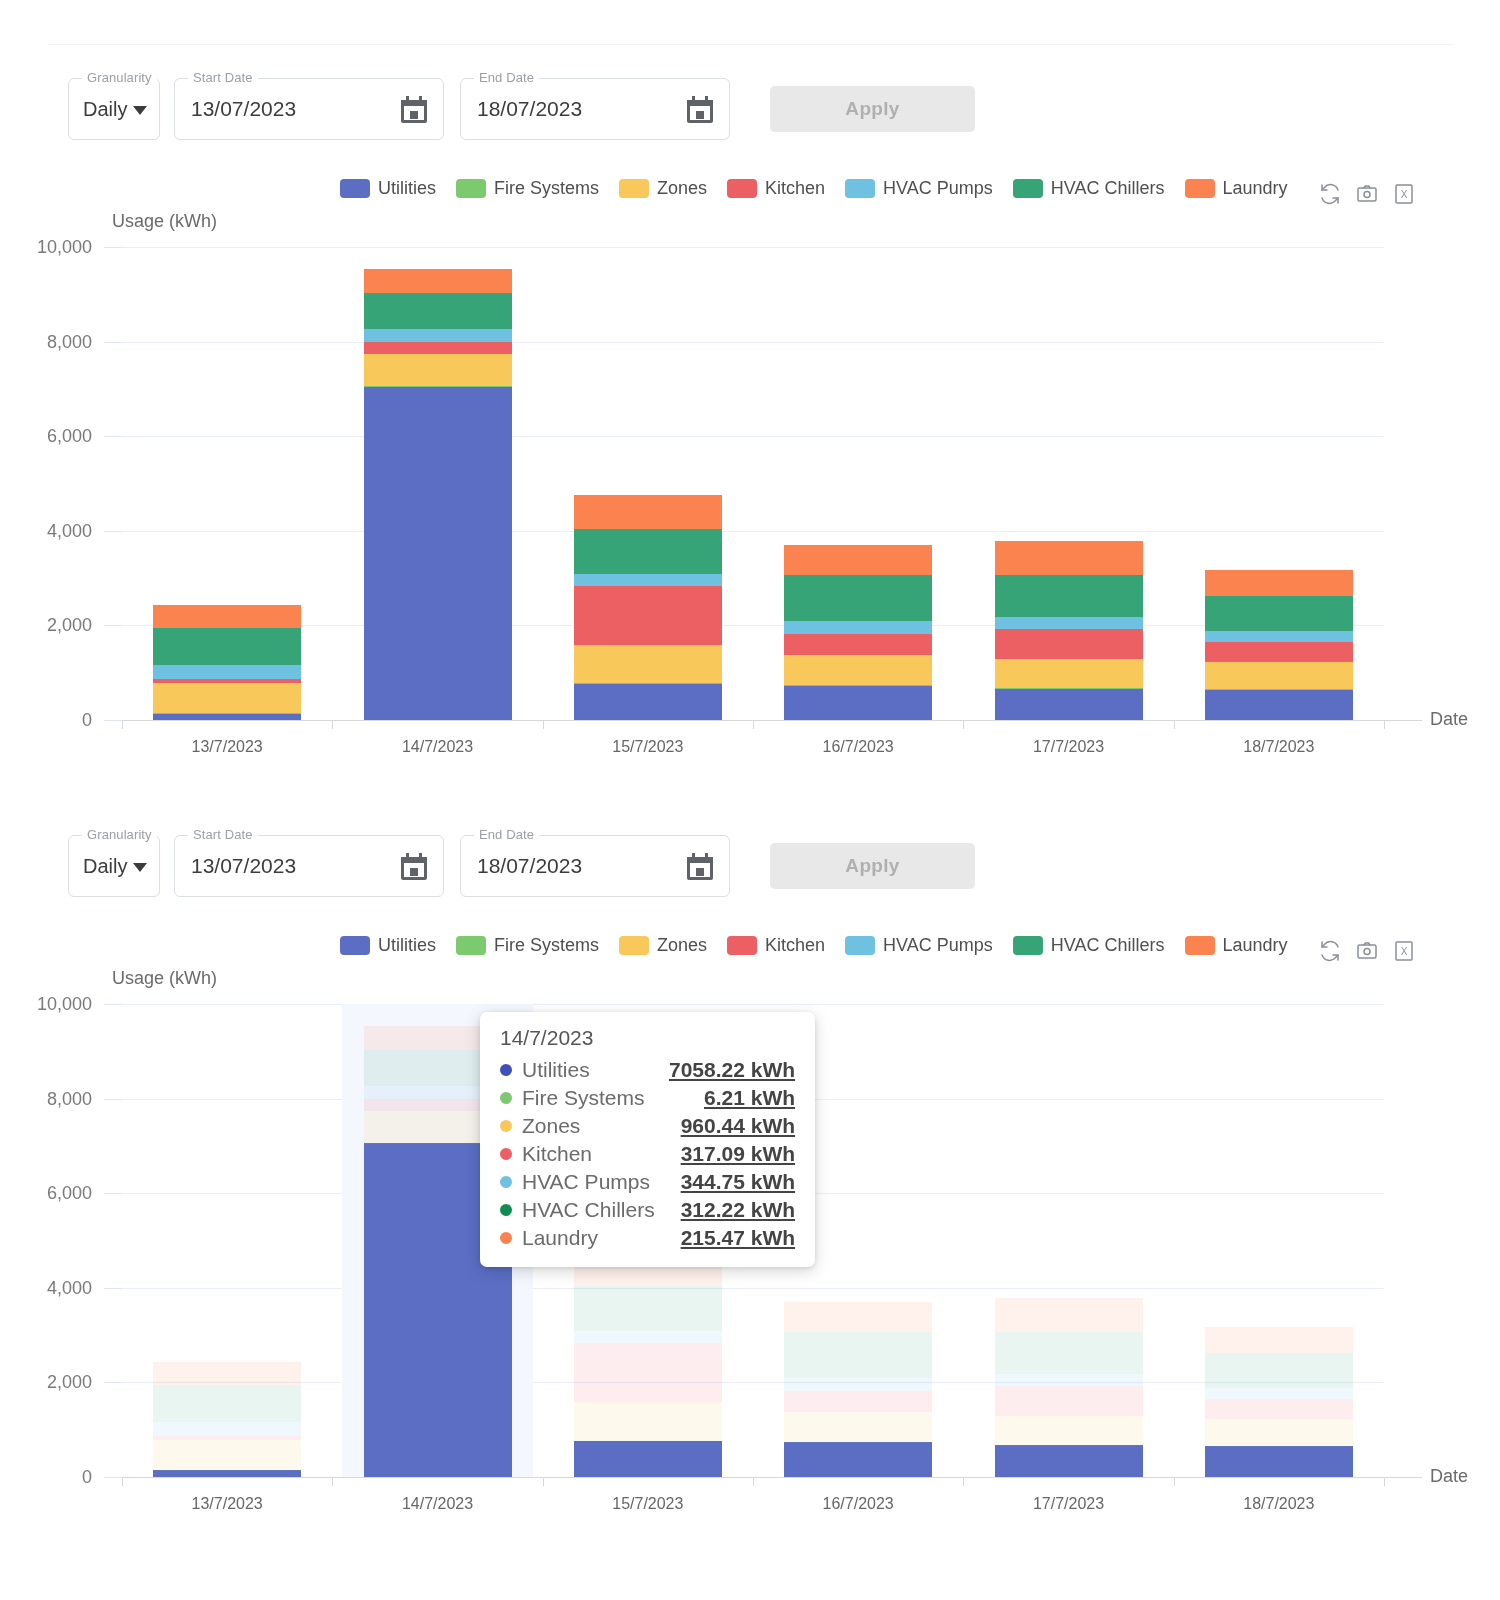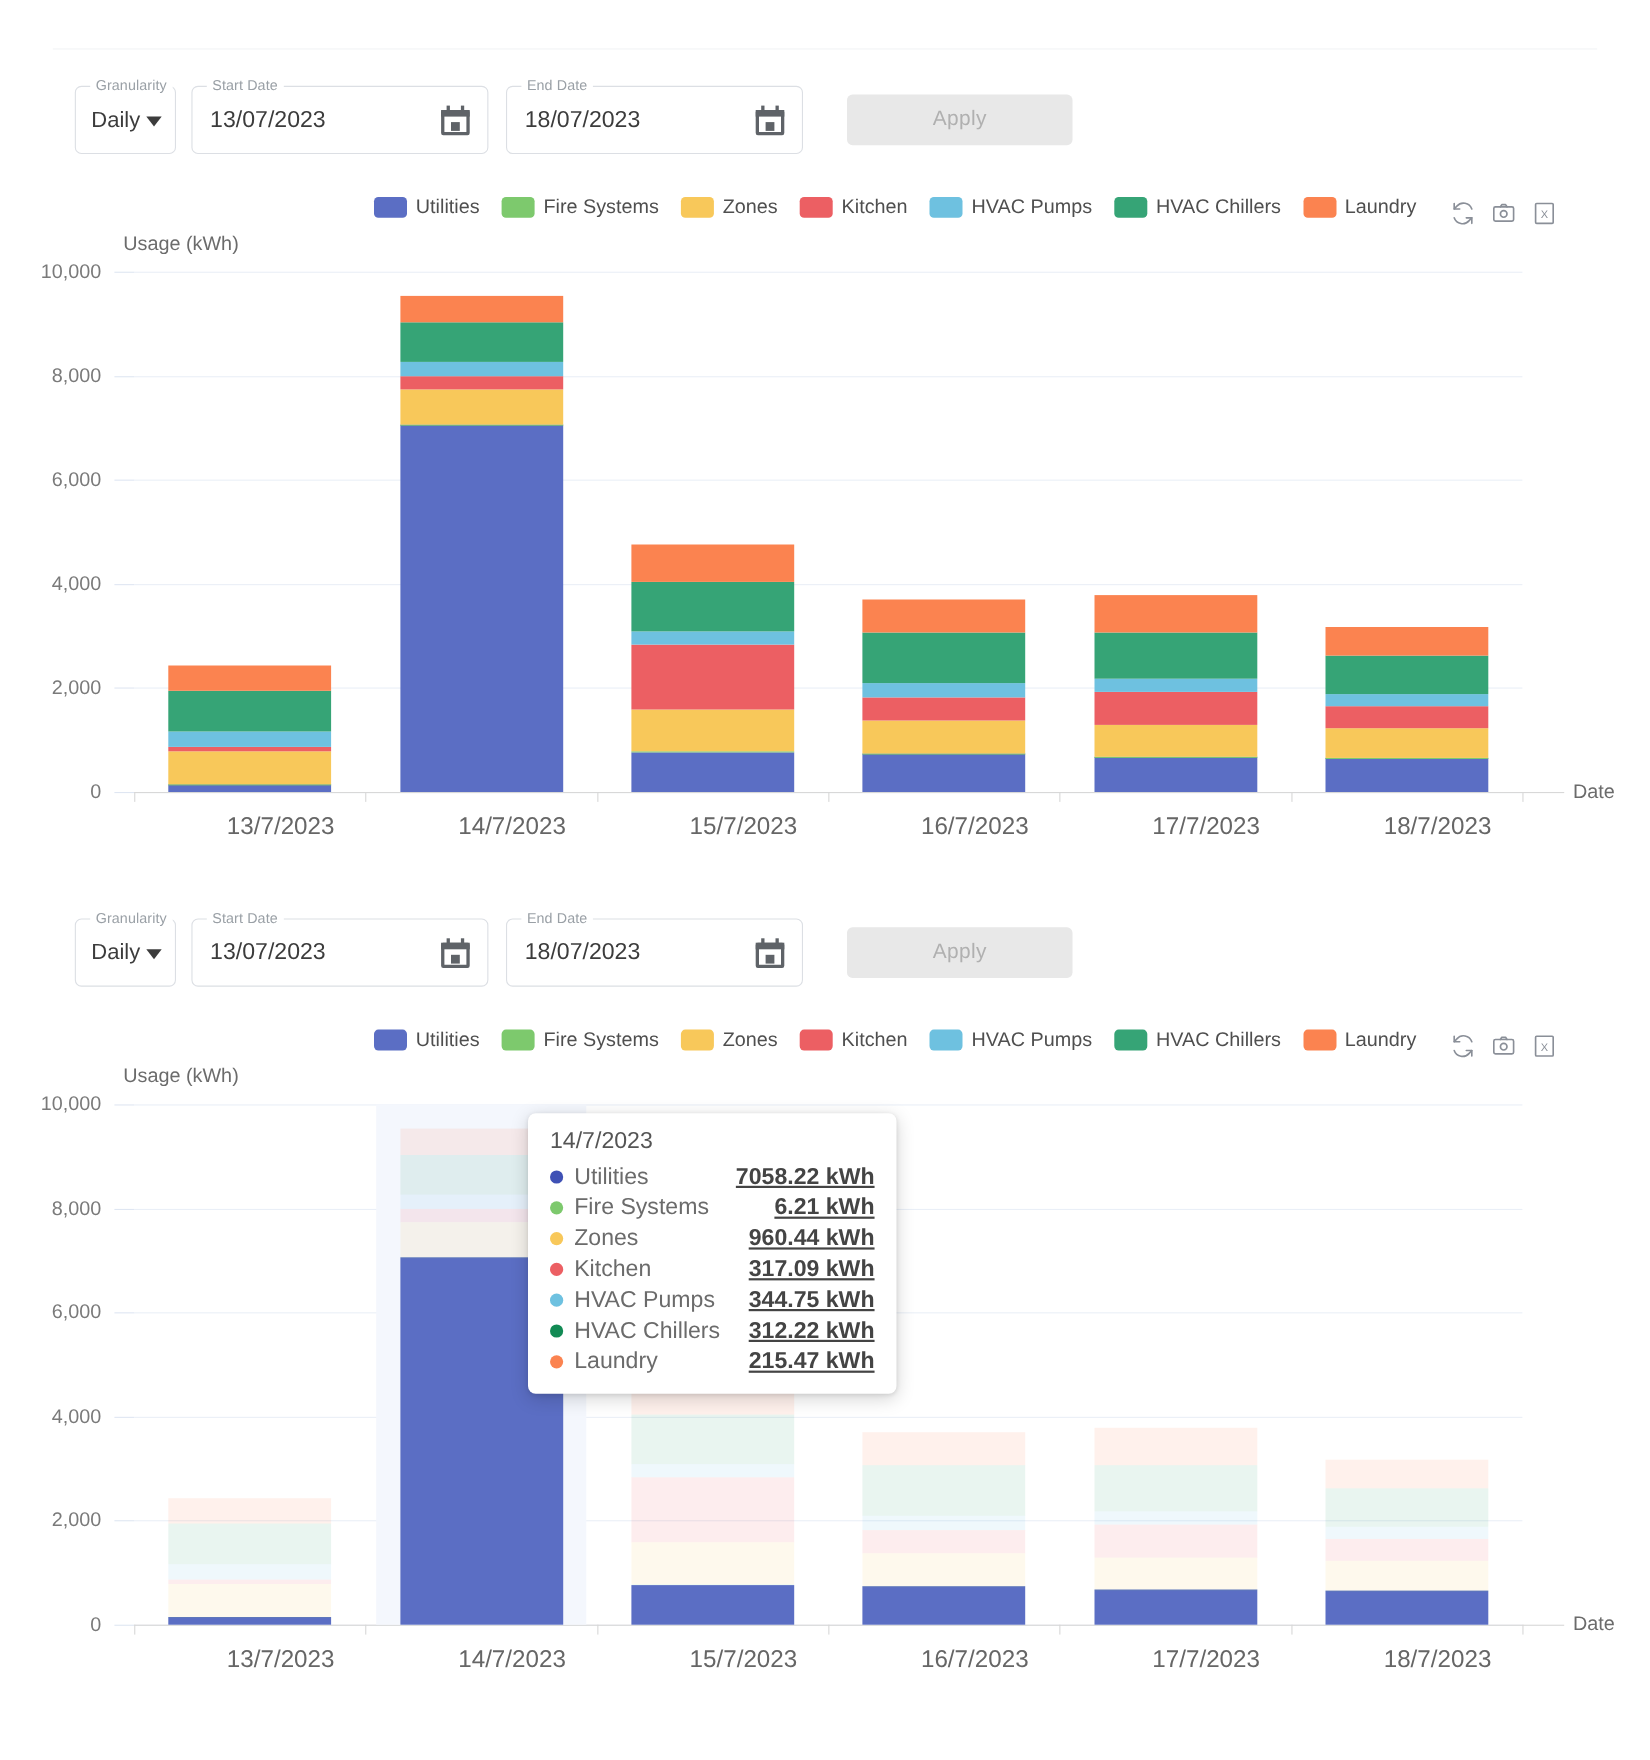--- a/index.html
+++ b/index.html
@@ -60,20 +60,21 @@
   .cal-icon .tick-l { left: 5px; }
   .cal-icon .tick-r { left: 18px; }
   .cal-icon .dot {
     position: absolute; left: 9px; top: 15px; width: 8px; height: 8px; background: #5f6368;
   }
   .apply-btn {
     width: 205px; height: 46px; border: none; border-radius: 5px;
     background: #e8e8e8; color: #b0b0b0; font-size: 19px;
     font-family: "Liberation Sans", sans-serif; cursor: default;
     letter-spacing: .3px;
+    font-weight: bold;
   }
 
   
   .legend {
     position: absolute; display: flex; align-items: center; gap: 11px;
     font-size: 18px; color: #4f4f4f;
   }
   .legend-item { display: flex; align-items: center; gap: 8px; cursor: pointer; margin-right: 9px; }
   .legend-swatch { width: 30px; height: 19px; border-radius: 4px; display: inline-block; }
 
@@ -92,22 +93,22 @@
   .plot { position: absolute; }
   .gridline { position: absolute; height: 1px; background: #eaeff7; left: 0; right: 0; }
   .ytick {
     position: absolute; right: 0; font-size: 18px; color: #7a7a7a;
     text-align: right; transform: translateY(-50%); white-space: nowrap;
   }
   .ytick-dash { position: absolute; height: 1px; width: 18px; background: #dfe6f2; }
   .xaxis-line { position: absolute; height: 1px; background: #d8d8d8; }
   .xtick-mark { position: absolute; width: 1px; background: #d8d8d8; }
   .xlabel {
-    position: absolute; font-size: 22px; color: #666; text-align: center;
-    transform: translateX(-50%); white-space: nowrap; margin-left: 28px;
+    position: absolute; font-size: 16px; color: #666; text-align: center;
+    transform: translateX(-50%); white-space: nowrap;
   }
   .bar { position: absolute; }
   .seg { position: absolute; left: 0; right: 0; }
   .hover-band { position: absolute; background: #f4f7fd; }
 
   
   .tooltip {
     position: absolute; background: #ffffff; border-radius: 7px;
     box-shadow: 0 4px 16px rgba(0,0,0,.17), 0 1px 4px rgba(0,0,0,.10);
     padding: 14px 20px 15px 20px; z-index: 40;

